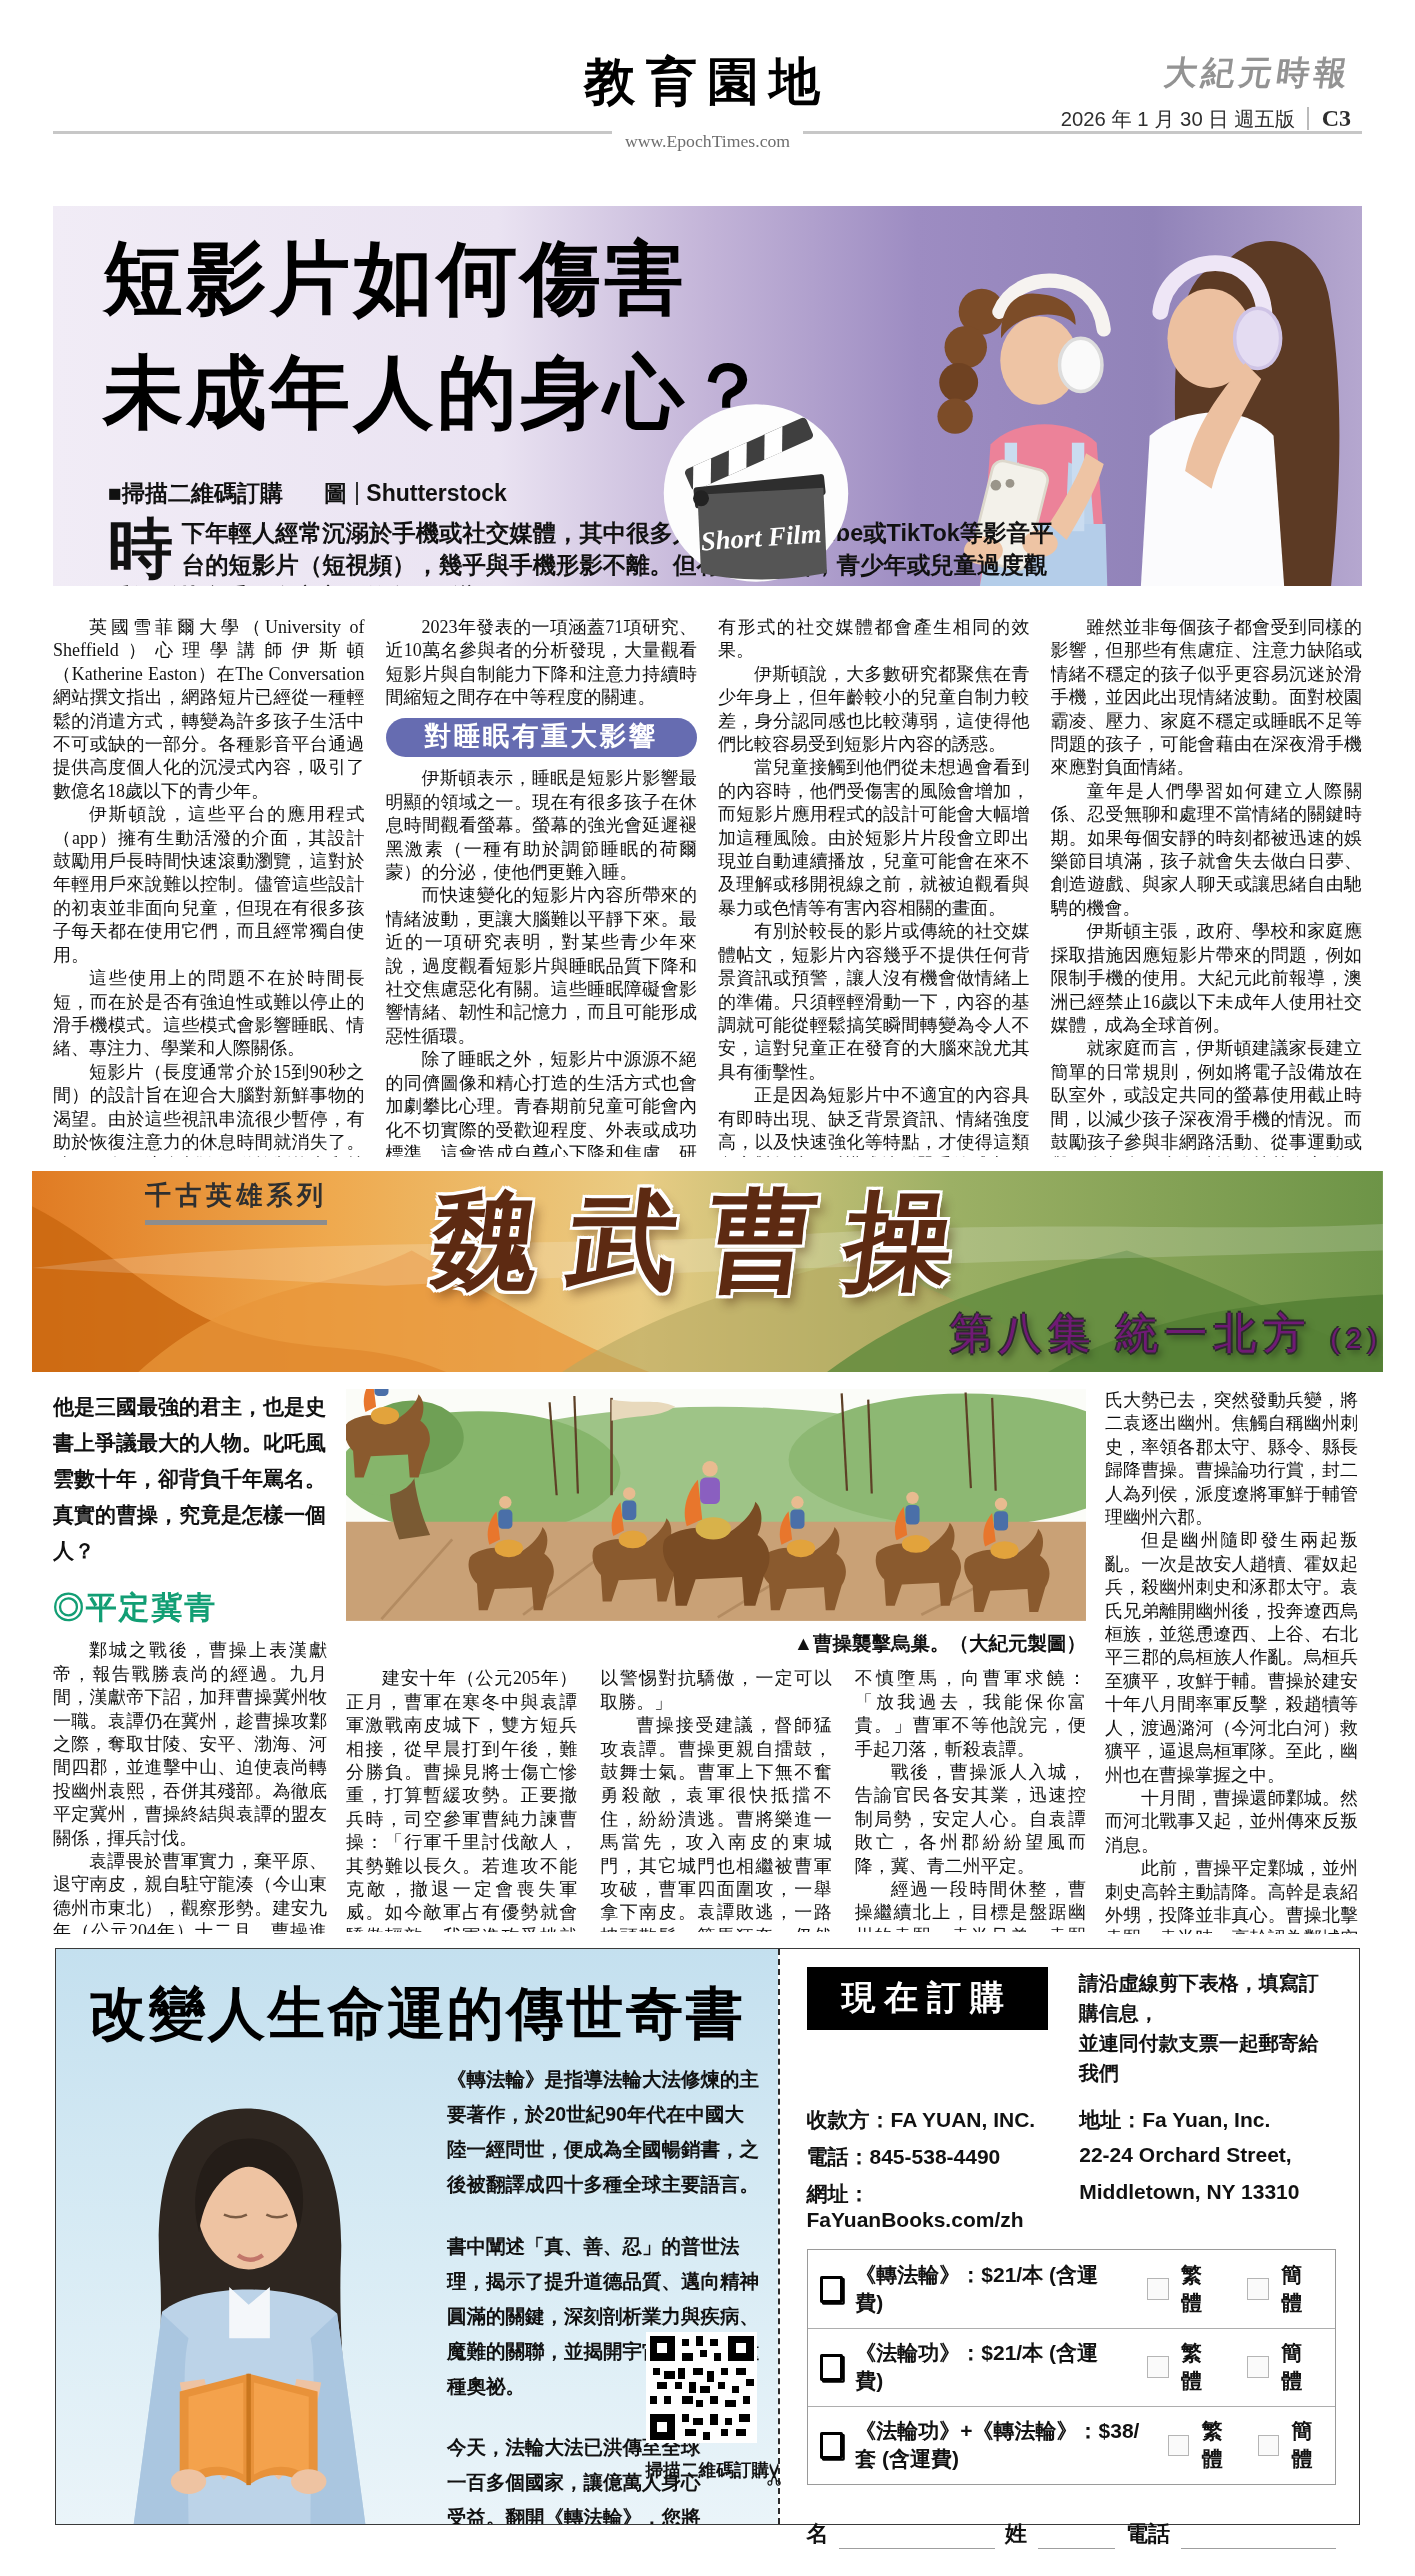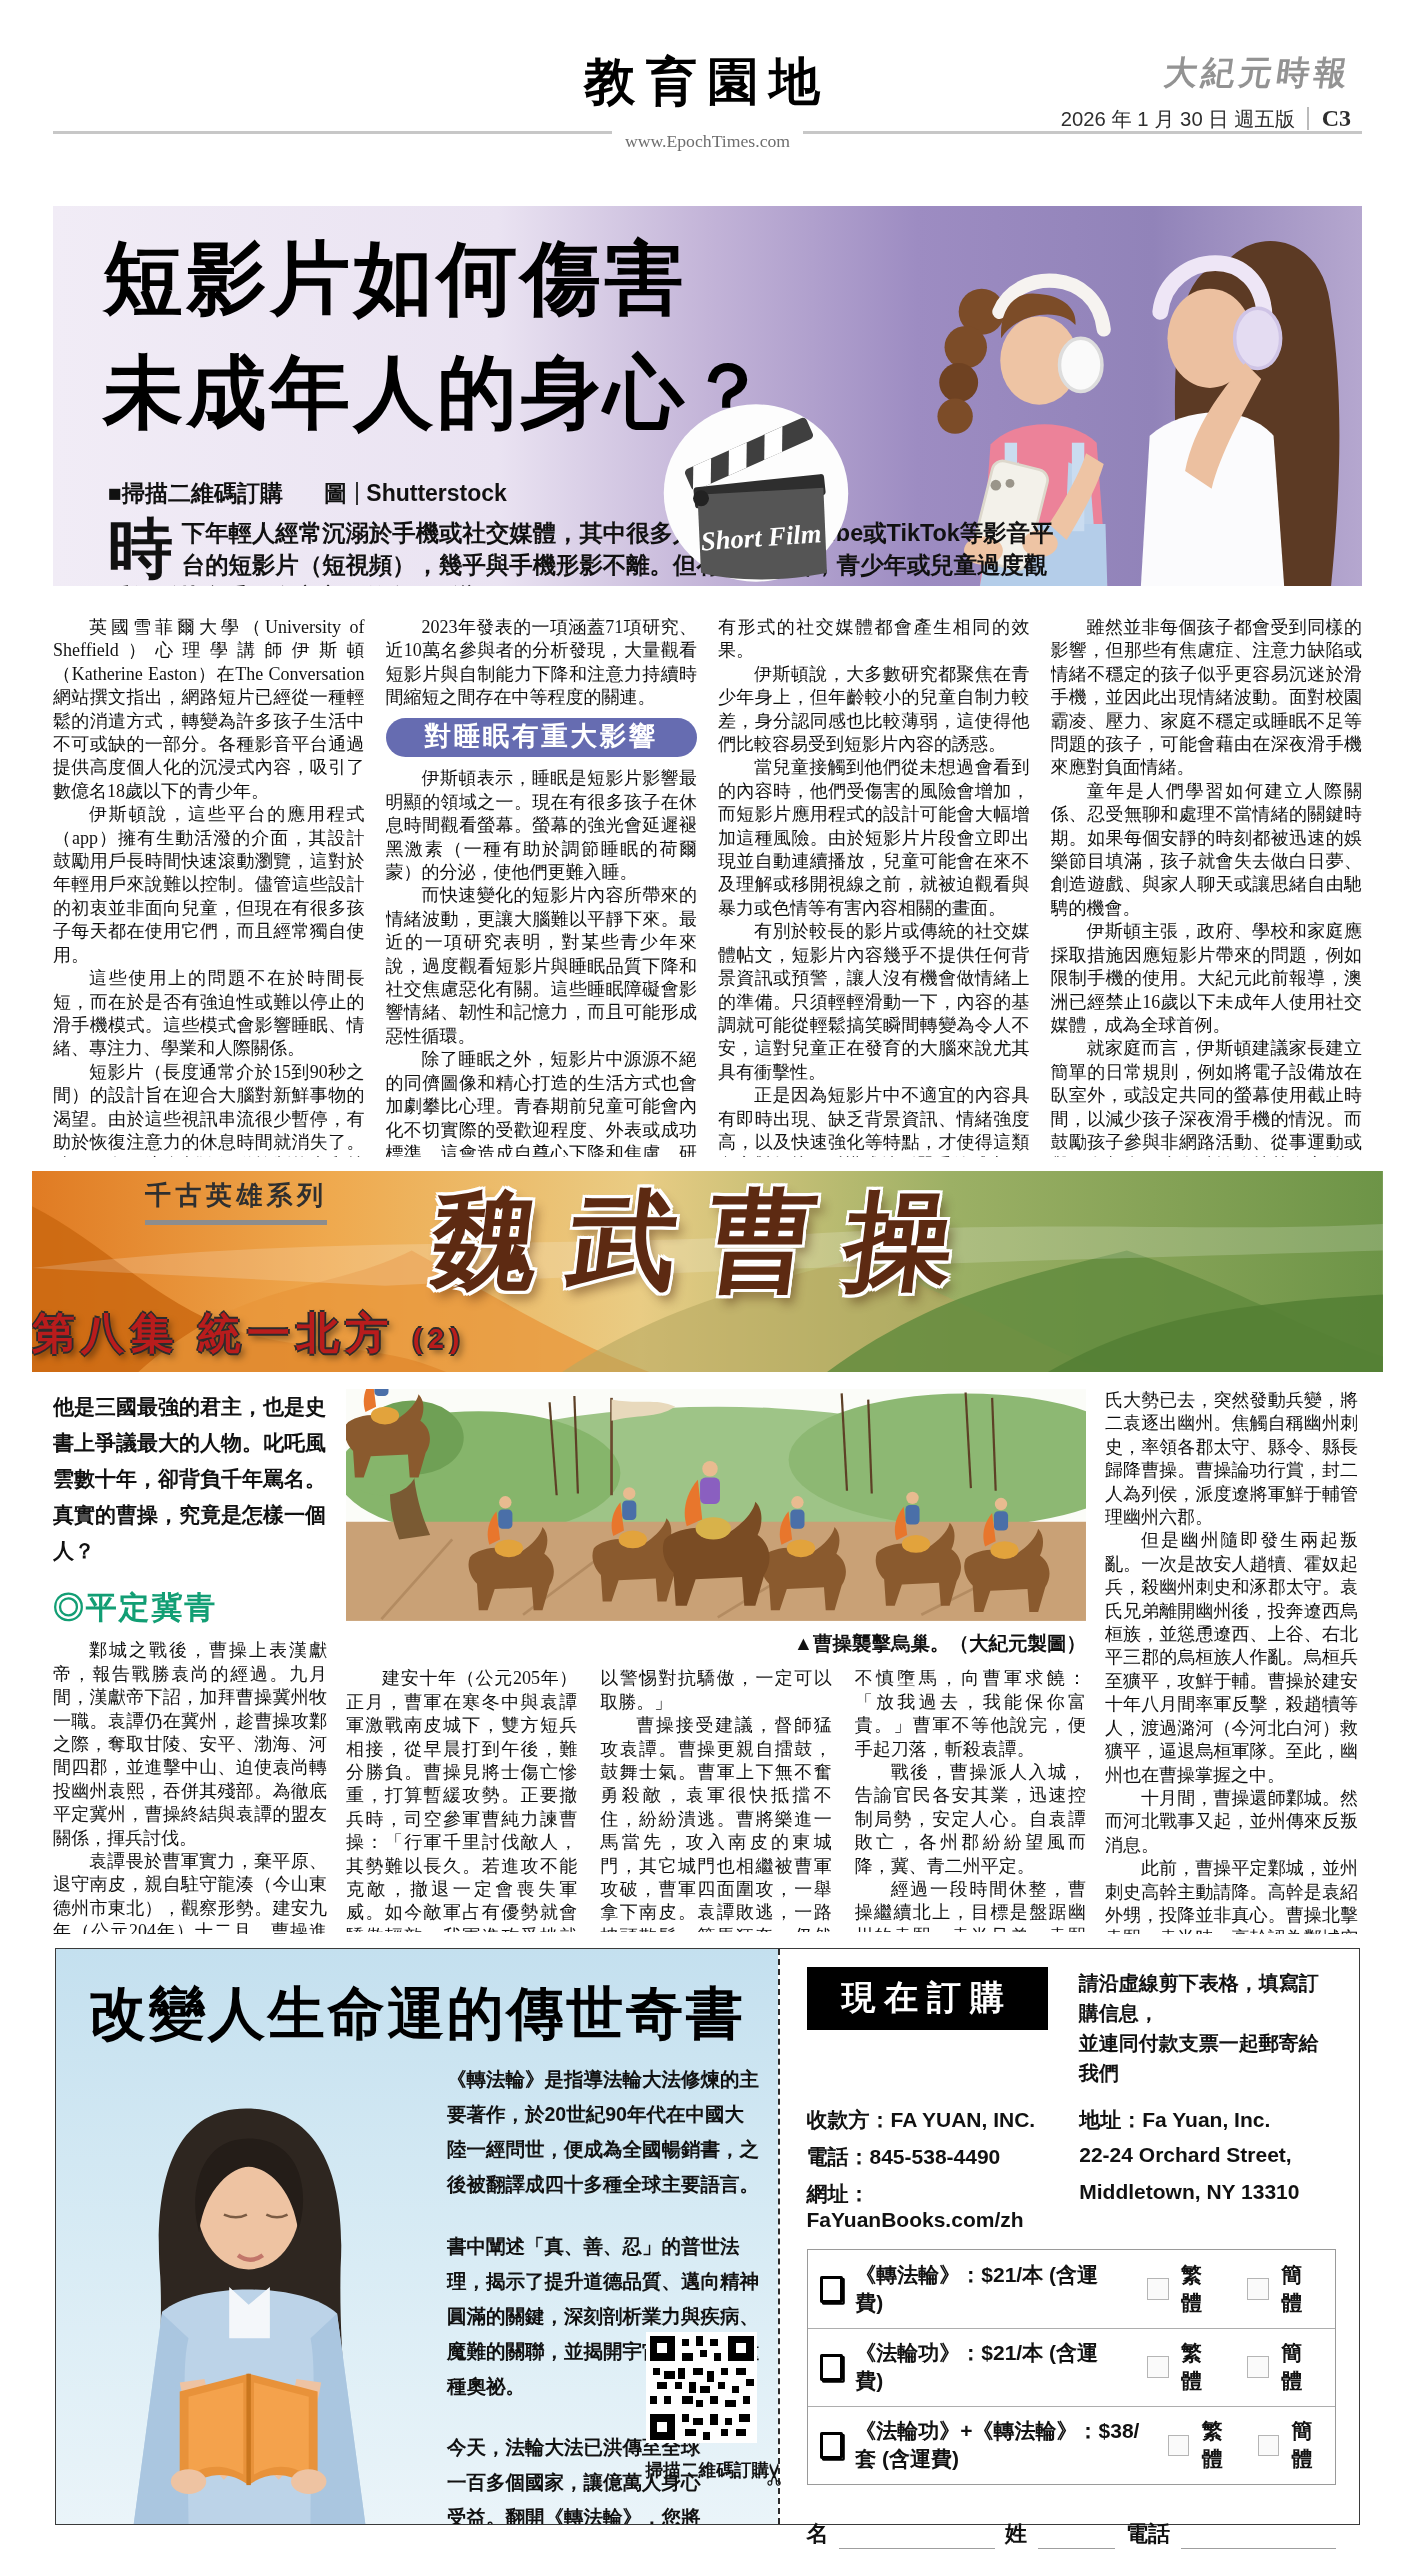--- a/index.html
+++ b/index.html
@@ -46,21 +46,21 @@
   
   .banner{position:relative;margin:14px 32px 0;height:202px;overflow:hidden;}
   .banner svg.bg{position:absolute;inset:0;}
   .series-label{position:absolute;left:113px;top:7px;font-size:26px;font-weight:800;color:#2f2f2f;
                 letter-spacing:4.4px;padding-bottom:7px;border-bottom:5.3px solid #8d8d8d;}
   .banner-title{position:absolute;width:100%;top:-1.8px;text-align:center;margin:0;
                 font-family:"Liberation Serif",serif;font-weight:900;font-size:108px;letter-spacing:30px;
                 color:#5d2a12;transform:skewX(-7deg);
                 text-shadow:2.7px 0 0 #fff,-2.7px 0 0 #fff,0 2.7px 0 #fff,0 -2.7px 0 #fff,2.7px 2.7px 0 #fff,
                             -2.7px 2.7px 0 #fff,2.7px -2.7px 0 #fff,-2.7px -2.7px 0 #fff,6.2px 8px 10.6px rgba(60,20,0,.45);}
-  .banner-sub{position:absolute;width:100%;top:134px;text-align:left;color:#b91c1c;font-weight:700;
+  .banner-sub{position:absolute;width:100%;top:134px;text-align:right;color:#701a75;font-weight:400;
               font-size:43px;letter-spacing:6.2px;
               text-shadow:1.8px 0 0 #2c2c2c,-1.8px 0 0 #2c2c2c,0 1.8px 0 #2c2c2c,0 -1.8px 0 #2c2c2c,3.5px 3.5px 7px rgba(0,0,0,.55);}
   .banner-sub .issue{font-size:28px;}
 
   
   .art2{display:grid;grid-template-columns:274px 740px 253px;gap:19px;margin:16px 53px 0;height:545px;overflow:hidden;}
   .art2-left{overflow:hidden;}
   .intro{font-weight:800;font-size:21px;line-height:36px;margin:0;}
   .green-subhead{color:#129e74;font-size:31px;font-weight:900;margin:17.7px 0 10.6px;letter-spacing:1.8px;}
   .art2 .bodytext{font-family:"Liberation Serif",serif;font-size:18px;line-height:23.4px;text-align:justify;}

